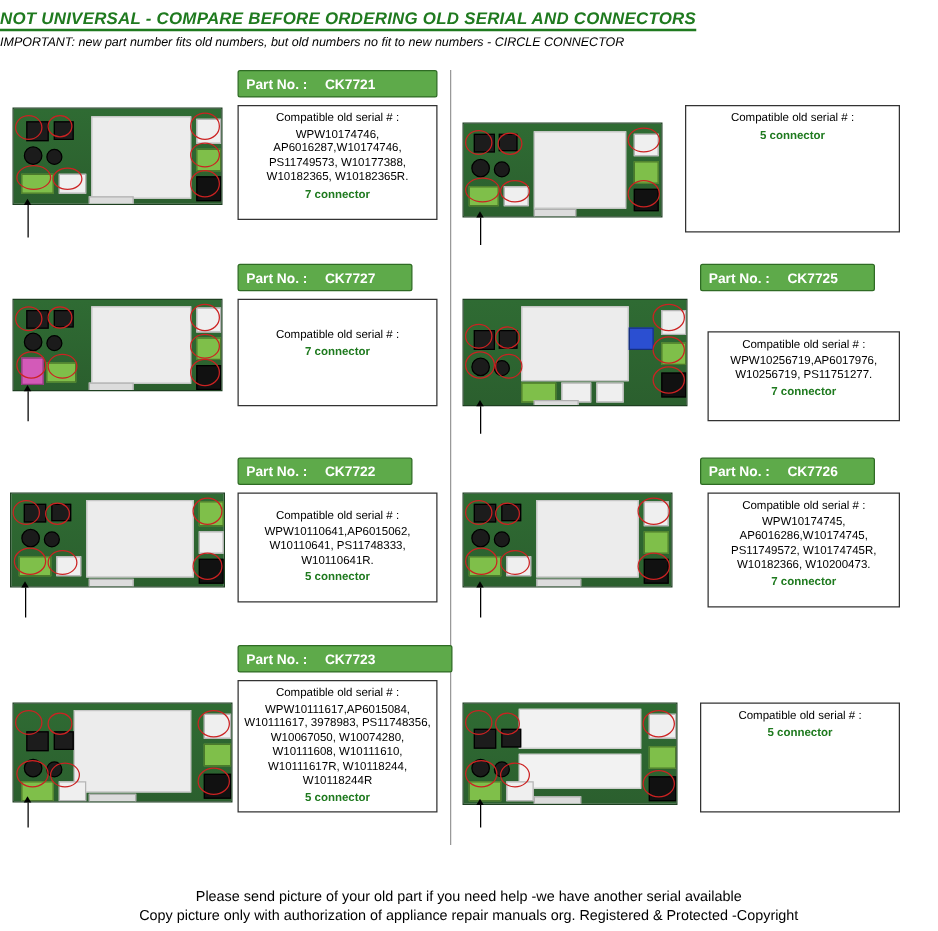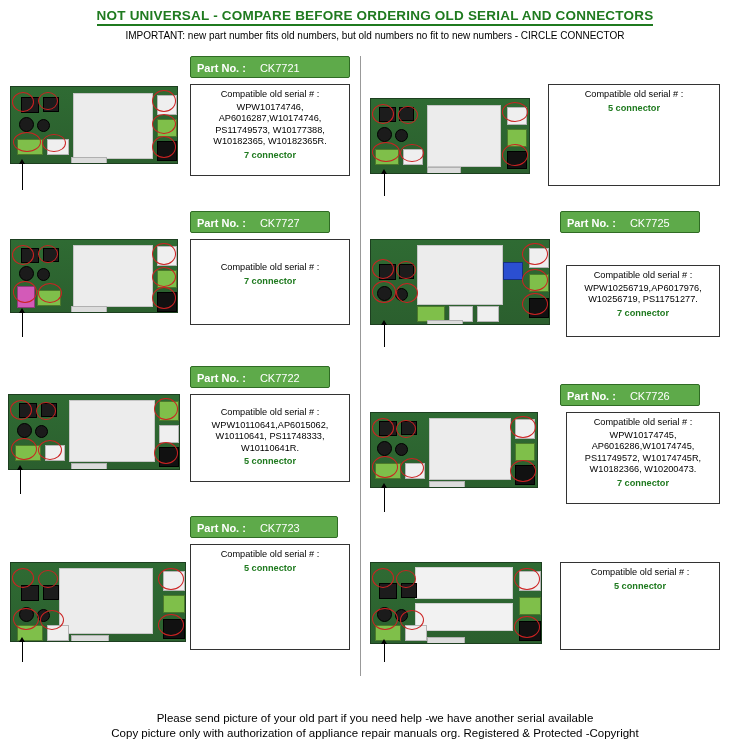--- a/index.html
+++ b/index.html
@@ -11,22 +11,22 @@
     height: 745px;
     background: #ffffff;
     font-family: "Liberation Sans", sans-serif;
     color: #000;
     position: relative;
     overflow: hidden;
   }
 
   
   .header {
-    text-align: center;
     padding-top: 6px;
+    font-style: italic;
   }
   .title {
     color: #1f7a1f;
     font-weight: bold;
     font-size: 13.5px;
     letter-spacing: 0.2px;
     display: inline-block;
     border-bottom: 2px solid #1f7a1f;
     padding-bottom: 1px;
   }
@@ -73,21 +73,21 @@
     height: 22px;
     line-height: 22px;
     font-size: 11px;
     color: #ffffff;
     font-weight: bold;
     padding: 0 6px;
     white-space: nowrap;
     box-sizing: border-box;
   }
   .partbox .pl { color: #ffffff; font-weight: bold; }
-  .partbox .pn { color: #ffffff; font-weight: normal; margin-left: 14px; }
+  .partbox .pn { color: #ffffff; font-weight: bold; margin-left: 14px; }
 
   
   .infobox {
     position: absolute;
     border: 1px solid #333;
     background: #fff;
     box-sizing: border-box;
     font-size: 9.2px;
     line-height: 11.5px;
     text-align: center;
@@ -376,21 +376,21 @@
     <div class="partbox" style="left:190px; top:0px; width:140px;">
       <span class="pl">Part No. :</span><span class="pn">CK7722</span>
     </div>
     <div class="infobox" style="left:190px; top:28px; width:160px; height:88px; padding-top:12px;">
       <span class="lead">Compatible old serial # :</span>
       <span class="serials">WPW10110641,AP6015062, W10110641, PS11748333, W10110641R.</span>
       <span class="conn">5 connector</span>
     </div>
   </div>
 
-  <div class="card" style="left:370px; top:328px;">
+  <div class="card" style="left:370px; top:310px;">
     <div class="board" style="left:0px; top:28px; width:168px; height:76px;">
       <div class="bigchip" style="left:58px; top:5px; width:80px; height:60px;"></div>
       <div class="relay" style="left:8px; top:8px; width:16px; height:13px;"></div>
       <div class="relay" style="left:30px; top:8px; width:14px; height:12px;"></div>
       <div class="cap" style="left:6px; top:28px; width:13px; height:13px;"></div>
       <div class="cap" style="left:24px; top:30px; width:11px; height:11px;"></div>
       <div class="conn-g" style="left:4px; top:50px; width:24px; height:14px;"></div>
       <div class="conn-w" style="left:34px; top:50px; width:18px; height:14px;"></div>
       <div class="conn-w" style="left:144px; top:6px; width:18px; height:18px;"></div>
       <div class="conn-g" style="left:144px; top:30px; width:18px; height:16px;"></div>
@@ -436,25 +436,26 @@
     <div class="circle-ann" style="left:38px; top:54px; width:18px; height:16px;"></div>
     <div class="circle-ann" style="left:13px; top:92px; width:24px; height:20px;"></div>
     <div class="circle-ann" style="left:40px; top:94px; width:22px; height:18px;"></div>
     <div class="circle-ann" style="left:158px; top:52px; width:24px; height:20px;"></div>
     <div class="circle-ann" style="left:158px; top:98px; width:24px; height:20px;"></div>
     <div class="arrow" style="left:22px; top:126px;">
       <div class="shaft" style="left:0; top:0; height:20px;"></div>
       <div class="head" style="left:-3px; top:-5px;"></div>
     </div>
 
-    <div class="partbox" style="left:190px; top:0px; width:148px;">
+    <div class="partbox" style="left:190px; top:0px; width:172px;">
       <span class="pl">Part No. :</span><span class="pn">CK7723</span>
     </div>
     <div class="infobox" style="left:190px; top:28px; width:160px; height:106px;">
       <span class="lead">Compatible old serial # :</span>
+      <span class="serials">WPW10111617,AP6015084, W10111617, 3978983, PS11748356, W10067050, W10074280, W10111608, W10111610, W10111617R, W10118244, W10118244R</span>
       <span class="conn">5 connector</span>
     </div>
   </div>
 
   <div class="card" style="left:370px; top:460px;">
     <div class="board" style="left:0px; top:46px; width:172px; height:82px;">
       <div class="whitebar" style="left:44px; top:4px; width:96px; height:30px;"></div>
       <div class="whitebar" style="left:44px; top:40px; width:96px; height:26px;"></div>
       <div class="relay" style="left:8px; top:20px; width:16px; height:14px;"></div>
       <div class="relay" style="left:30px; top:20px; width:14px; height:13px;"></div>

